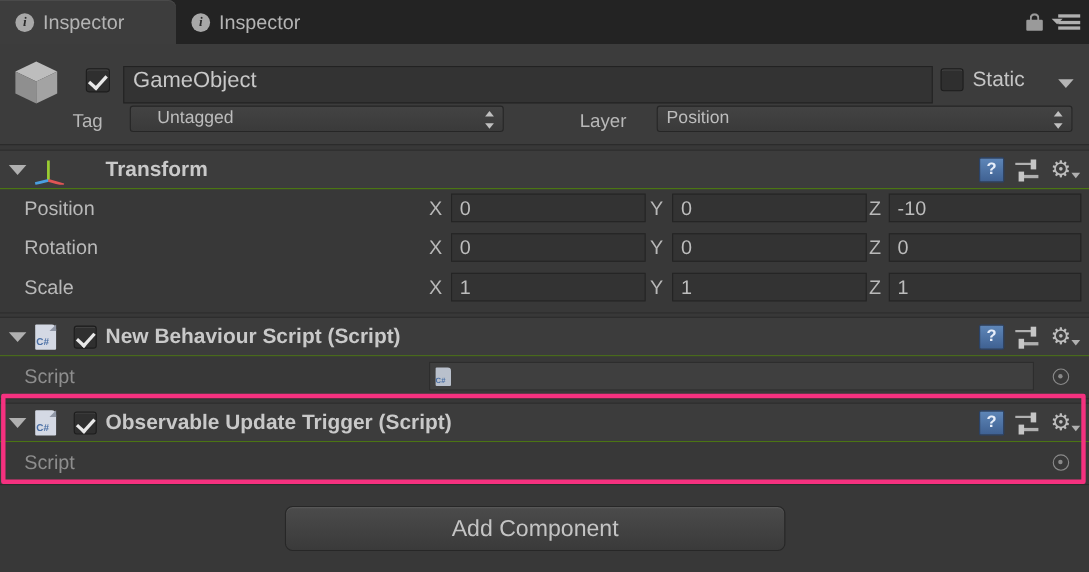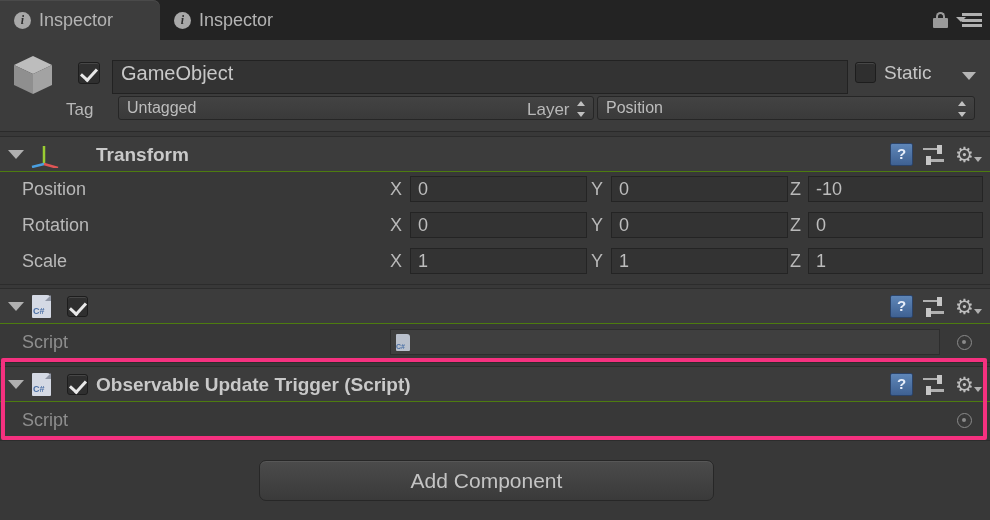--- a/index.html
+++ b/index.html
@@ -76,24 +76,24 @@
   }
   .static-box { position: absolute; left: 855px; top: 22px; }
   .static-box .checkbox { width: 21px; height: 21px; }
   .static-label { position: absolute; left: 884px; top: 22px; color: #c5c5c5; font-size: 19px; }
   .static-caret { position: absolute; left: 962px; top: 32px;
     border-left: 7px solid transparent; border-right: 7px solid transparent; border-top: 8px solid #b5b5b5; }
 
   .lbl { color: #b8b8b8; font-size: 17px; }
   .taglabel { position: absolute; left: 66px; top: 60px; }
   .tagfield {
-    position: absolute; left: 118px; top: 56px; width: 476px; height: 24px;
+    position: absolute; left: 118px; top: 56px; width: 340px; height: 24px;
     background: linear-gradient(#434343, #3a3a3a);
     border: 1px solid #262626; border-radius: 3px;
-    color: #bdbdbd; font-size: 16px; line-height: 22px; padding-left: 8px;
+    color: #bdbdbd; font-size: 16px; line-height: 22px; padding-left: 24px;
   }
   .layerlabel { position: absolute; left: 527px; top: 60px; }
   .layerfield {
     position: absolute; left: 597px; top: 56px; width: 378px; height: 24px;
     background: linear-gradient(#434343, #3a3a3a);
     border: 1px solid #262626; border-radius: 3px;
     color: #bdbdbd; font-size: 16px; line-height: 22px; padding-left: 8px;
   }
   .updown { position: absolute; right: 7px; top: 4px; width: 9px; height: 16px; }
   .updown::before, .updown::after {
@@ -306,20 +306,21 @@
   </div>
 
   <div class="divider" style="top:284px"></div>
 
   <div class="comp-header" style="top:288px">
     <div class="foldout"></div>
     <div class="cs-icon"></div>
     <div class="comp-check">
         <div class="checkbox checked"></div>
       </div>
+    <div class="comp-title" style="left:96px">New Behaviour Script (Script)</div>
     <div class="hdr-icons">
       <div class="help-icon"></div>
       <div class="preset-icon">
         <div class="ln a"></div>
           <div class="kn a"></div>
           <div class="ln b"></div>
           <div class="kn b"></div>
       </div>
       <div style="display:flex">
         <div class="gear-icon">⚙</div>

